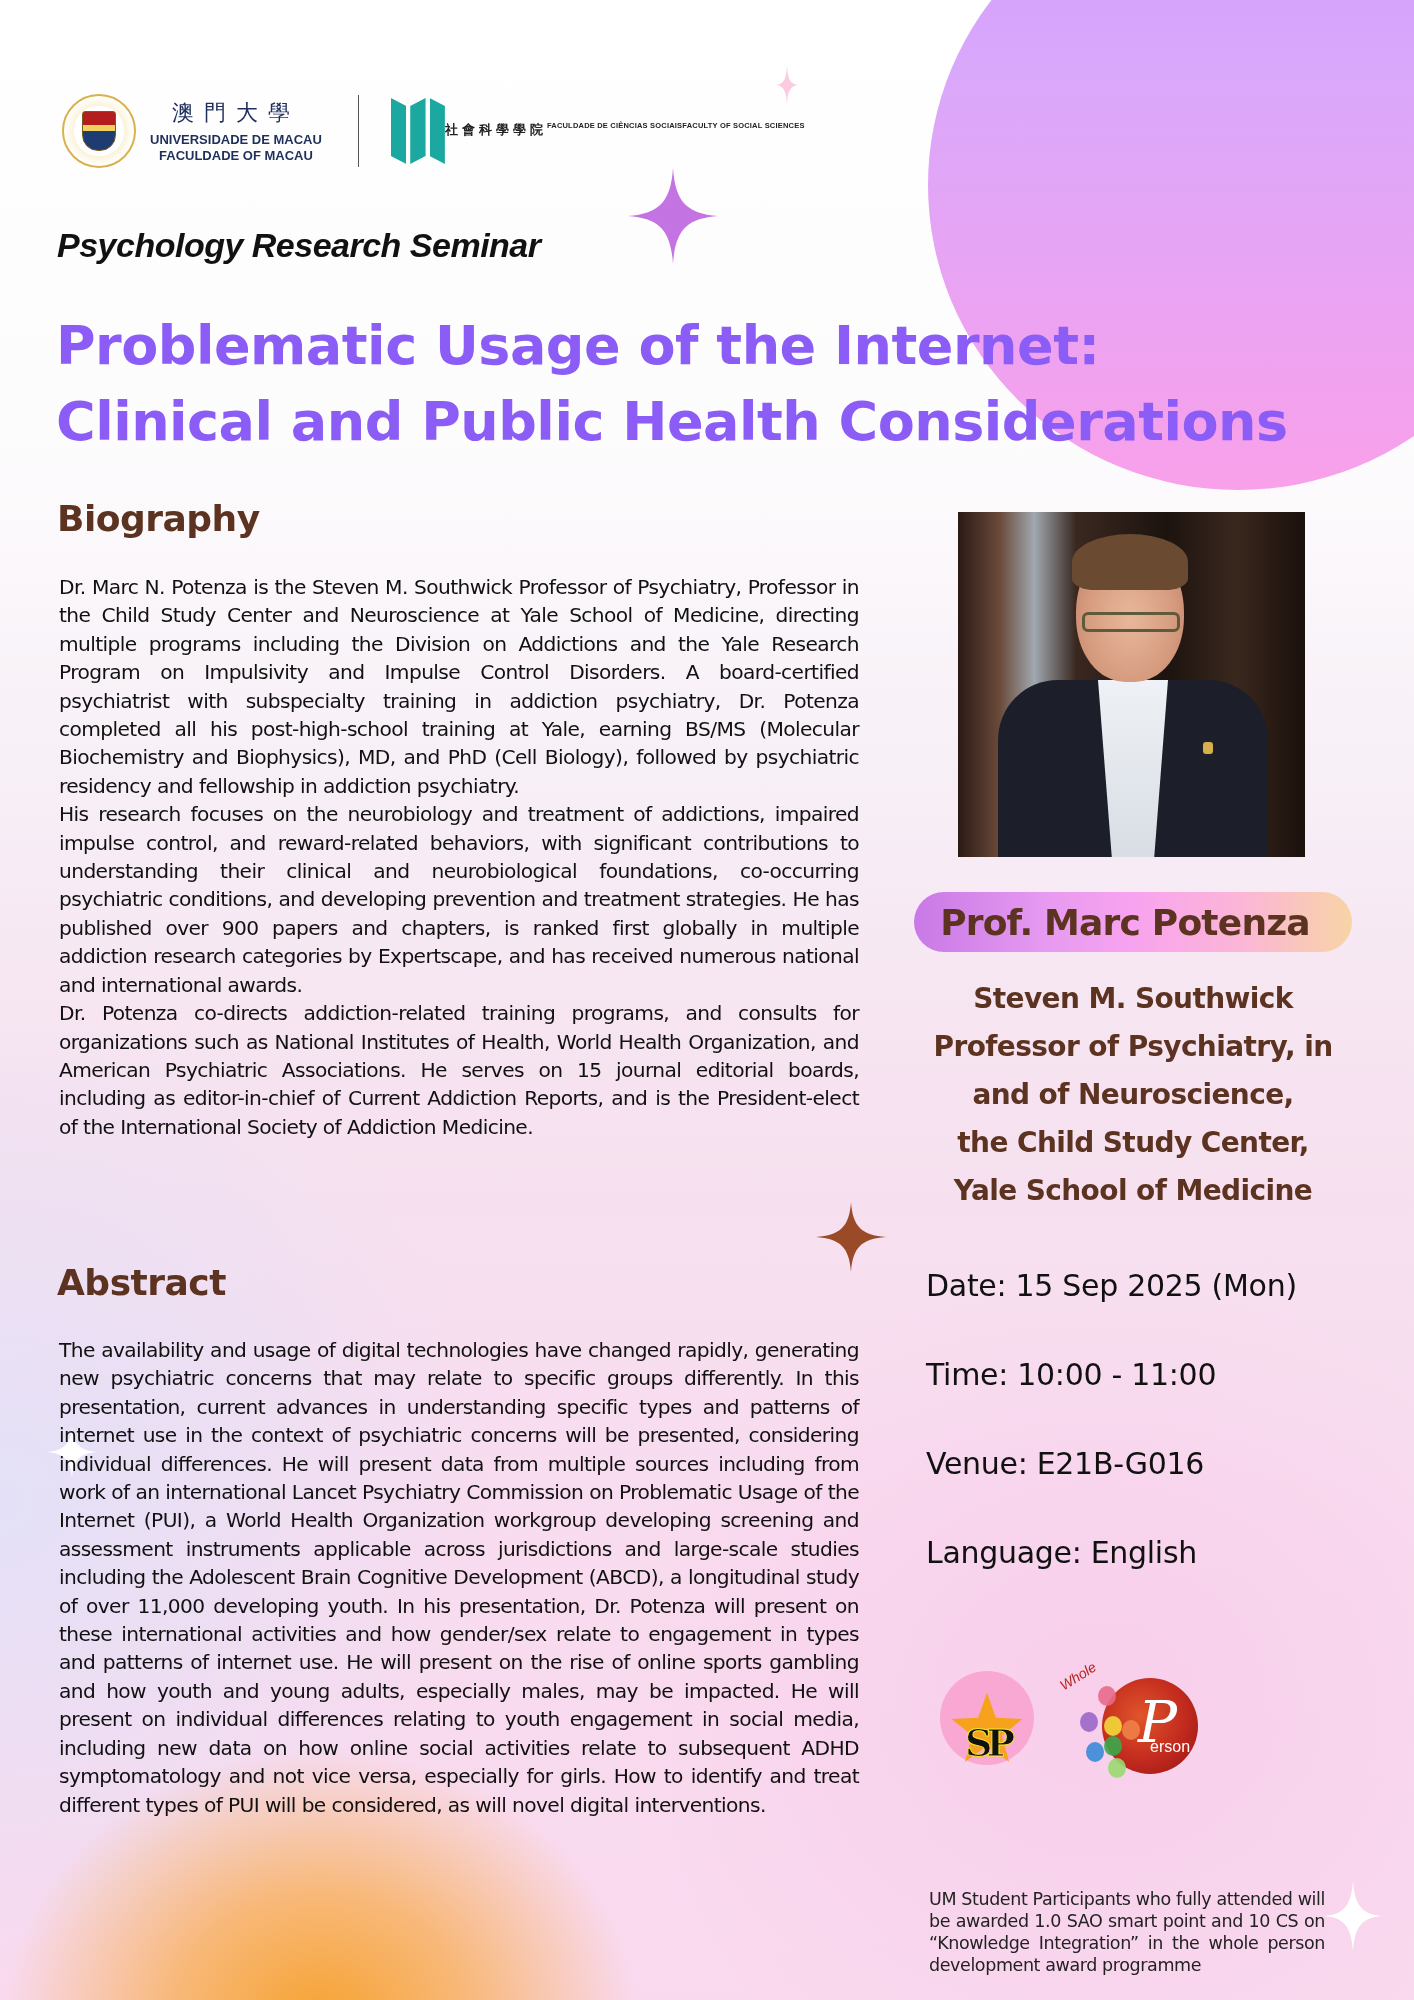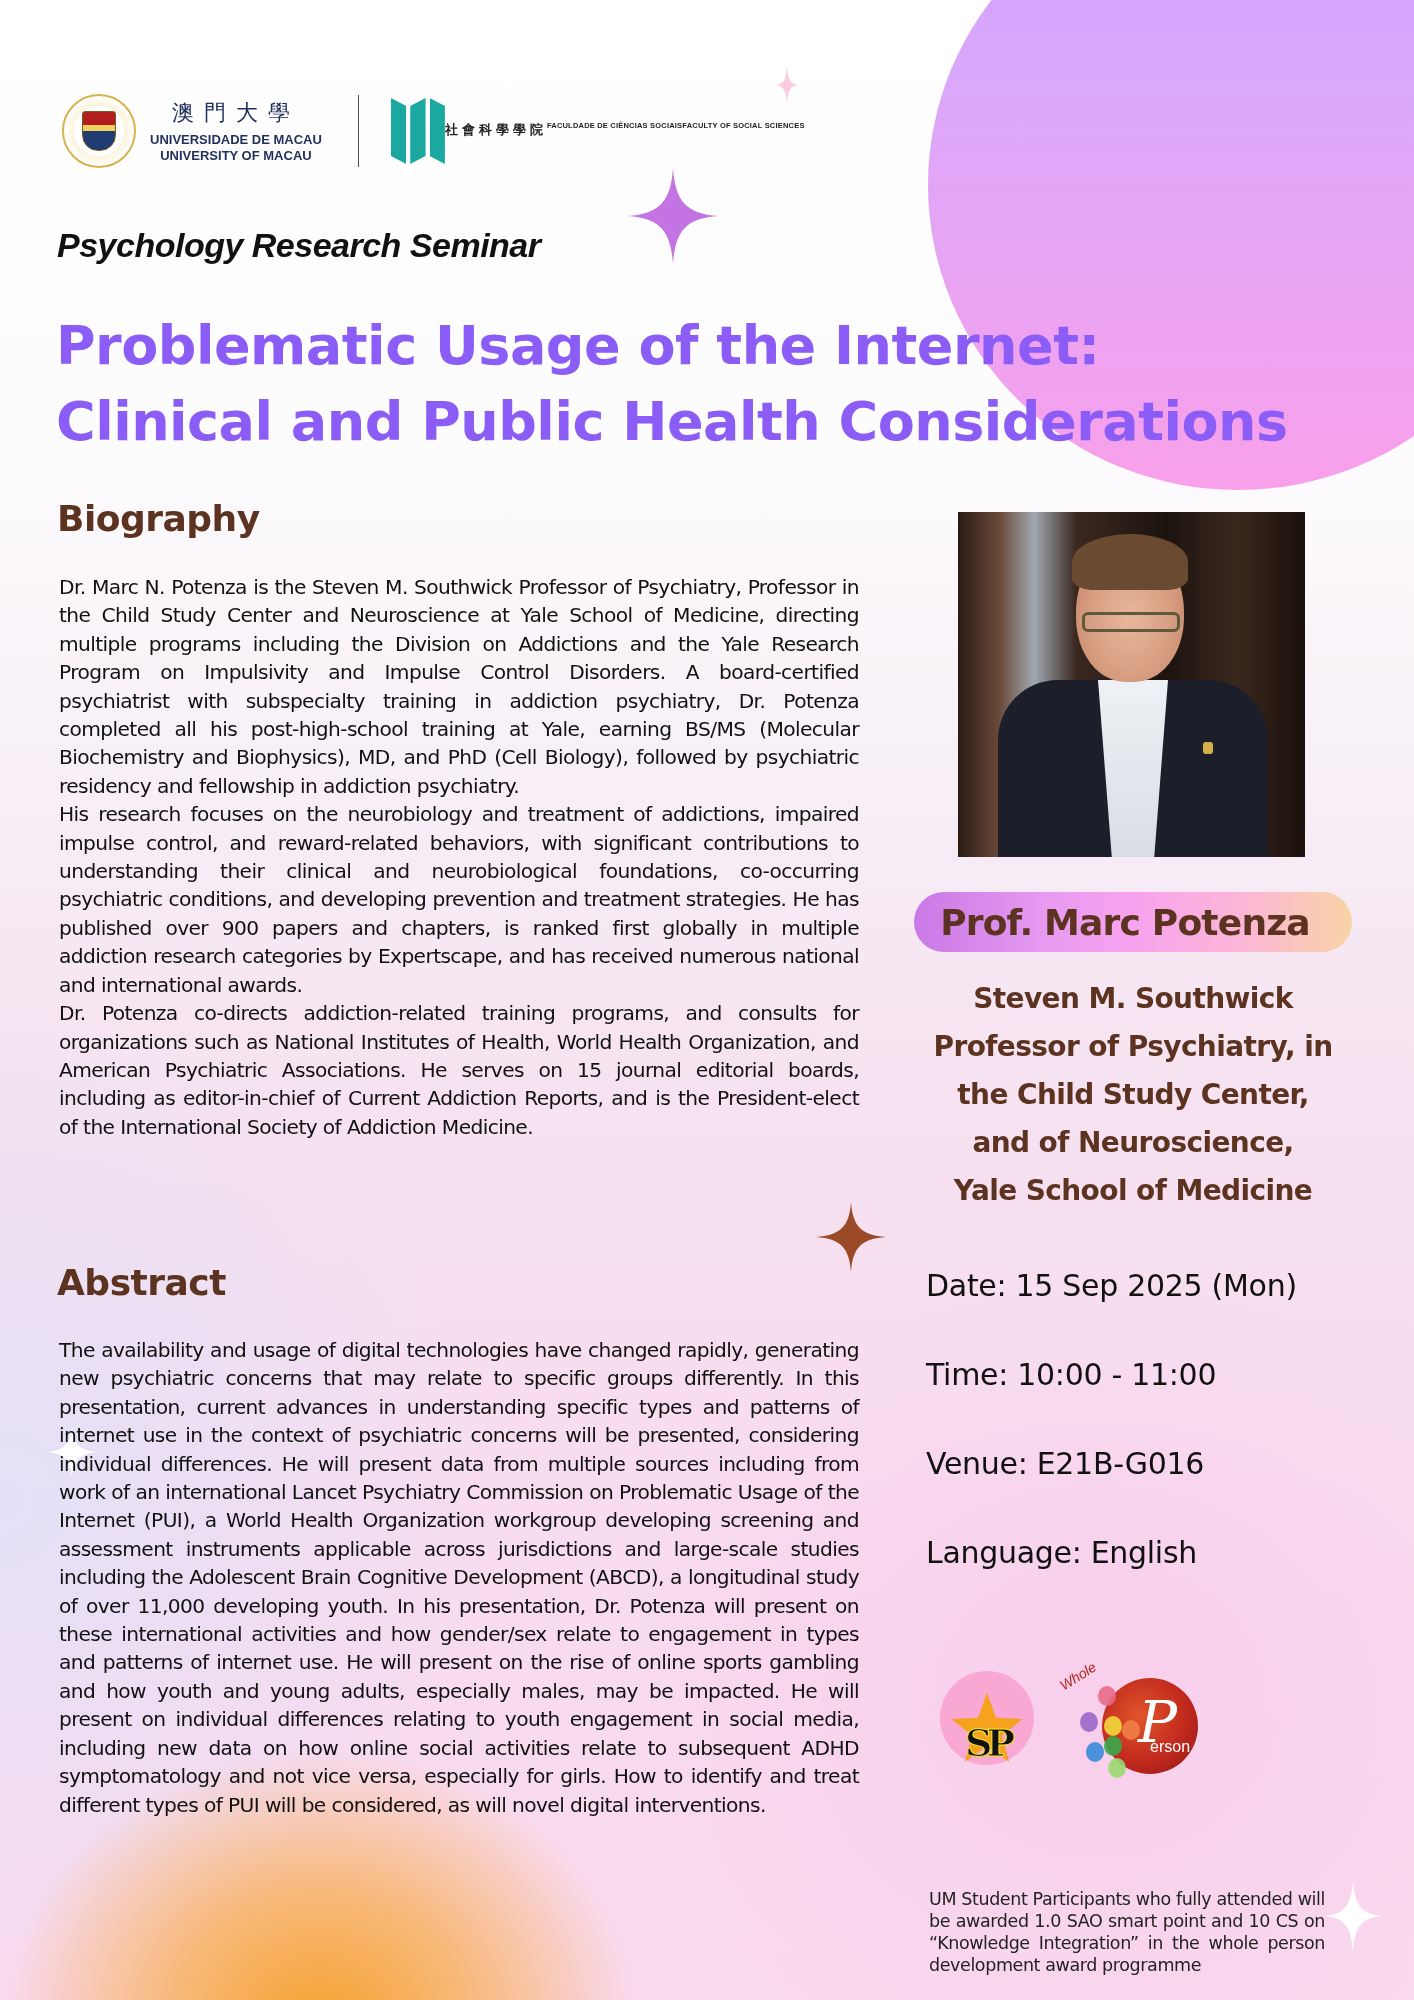--- a/index.html
+++ b/index.html
@@ -167,21 +167,21 @@
     </svg>
 </div>
 
 <div class="logo-row">
   <div class="um-seal">
     <div class="um-shield"></div>
   </div>
   <div class="um-text">
     <span class="um-cn">澳門大學</span>
     <span class="um-pt">UNIVERSIDADE DE MACAU</span>
-    <span class="um-en">UNIVERSITY OF MACAU</span>
+    <span class="um-en">FACULDADE OF MACAU</span>
   </div>
   <div class="logo-divider"></div>
   <div class="fss-mark">
       <span></span>
       <span></span>
       <span></span>
     </div>
   <div class="fss-text">
     <span class="fss-cn">社會科學學院</span>
     <span class="fss-pt">FACULDADE DE CIÊNCIAS SOCIAIS</span>
@@ -217,22 +217,22 @@
   <div class="glasses"></div>
 </div>
 
 <div class="name-pill">
   <span>Prof. Marc Potenza</span>
 </div>
 
 <div class="affiliation">
   <div>Steven M. Southwick</div>
   <div>Professor of Psychiatry, in</div>
+  <div>and of Neuroscience,</div>
   <div>the Child Study Center,</div>
-  <div>and of Neuroscience,</div>
   <div>Yale School of Medicine</div>
 </div>
 
 <div class="event-details">
   <div class="detail">Date: 15 Sep 2025 (Mon)</div>
   <div class="detail">Time: 10:00 - 11:00</div>
   <div class="detail">Venue: E21B-G016</div>
   <div class="detail">Language: English</div>
 </div>
 

